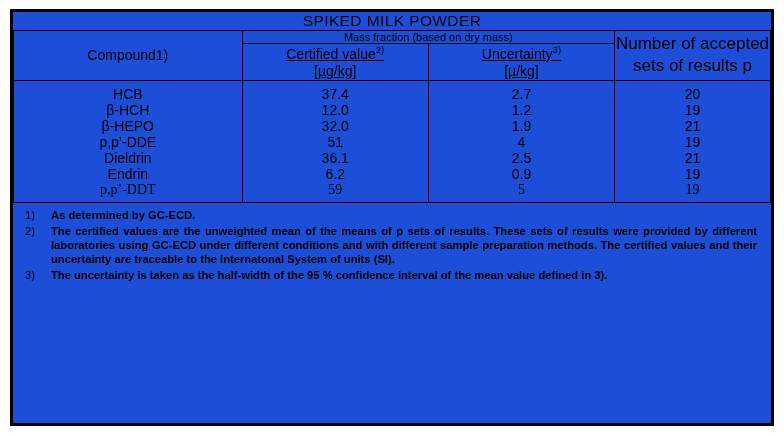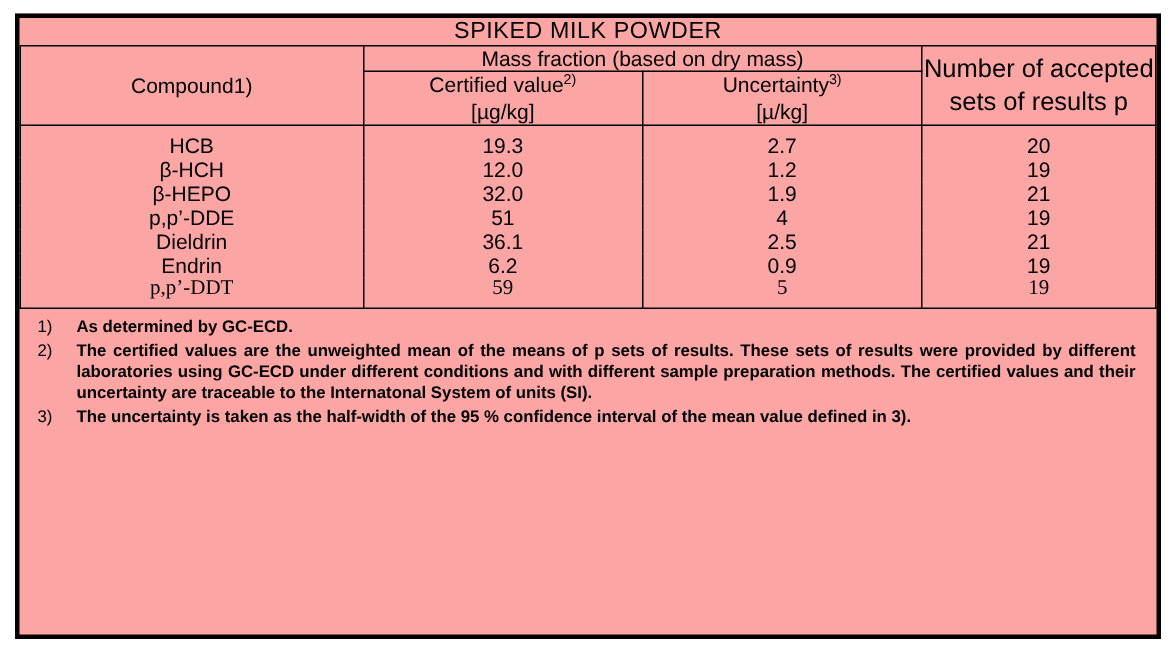--- a/index.html
+++ b/index.html
@@ -19,21 +19,21 @@
     width: 784px;
     height: 436px;
     padding: 9px 10px 10px 10px;
     background: #ffffff;
   }
   .frame {
     box-sizing: border-box;
     width: 100%;
     height: 100%;
     border: 3px solid #000000;
-    background: #fca5a5;
+    background: #1d4ed8;
     display: flex;
     flex-direction: column;
   }
   table.maintable {
     border-collapse: collapse;
     table-layout: fixed;
     width: 100%;
   }
   table.maintable td, table.maintable th {
     border: 1px solid #000000;
@@ -48,32 +48,33 @@
     letter-spacing: 0.4px;
     padding: 8px 0 9px 0;
     border-top: none !important;
     border-left: none !important;
     border-right: none !important;
   }
   .hdr {
     font-size: 14px;
     line-height: 1.22;
     padding: 5px 4px;
+    text-decoration: underline;
   }
   .hdr .sup {
     font-size: 9.5px;
     vertical-align: super;
   }
   .compound-hdr {
     font-size: 14px;
     padding: 6px 4px;
     margin-top: 16px;
   }
   .massfrac-hdr {
-    font-size: 14px;
+    font-size: 11px;
     padding: 6px 4px 7px 4px;
   }
   .numsets-hdr {
     font-size: 17px;
     line-height: 1.3;
     padding: 6px 6px;
   }
   .data-cell {
     font-size: 14px;
     padding: 2.5px 4px;
@@ -143,21 +144,21 @@
             <span>[µg/kg]</span>
           </td>
           <td class="hdr">
             <span>Uncertainty</span><span class="sup">3)</span><br>
             <span>[µ/kg]</span>
           </td>
         </tr>
 
         <tr class="firstdata">
           <td class="data-cell">HCB</td>
-          <td class="data-cell">19.3</td>
+          <td class="data-cell">37.4</td>
           <td class="data-cell">2.7</td>
           <td class="data-cell">20</td>
         </tr>
         <tr>
           <td class="data-cell">β-HCH</td>
           <td class="data-cell">12.0</td>
           <td class="data-cell">1.2</td>
           <td class="data-cell">19</td>
         </tr>
         <tr>

